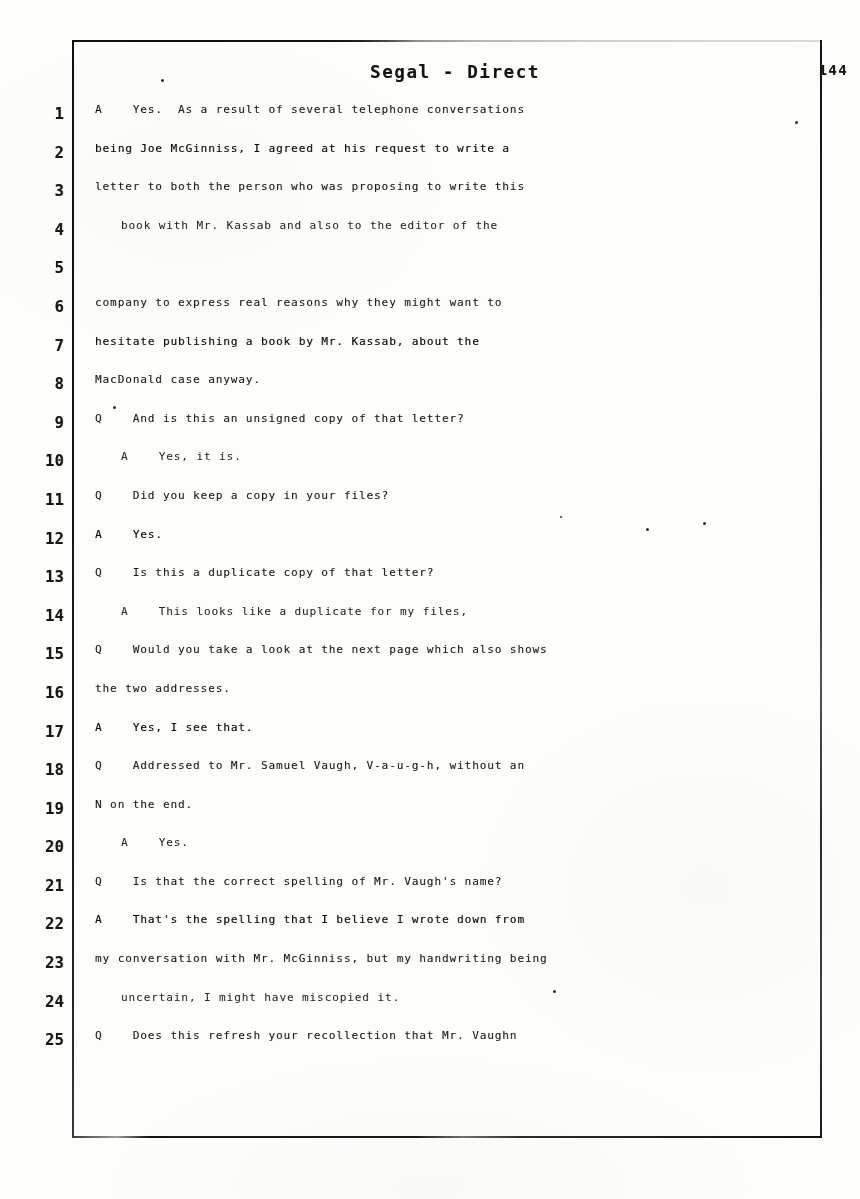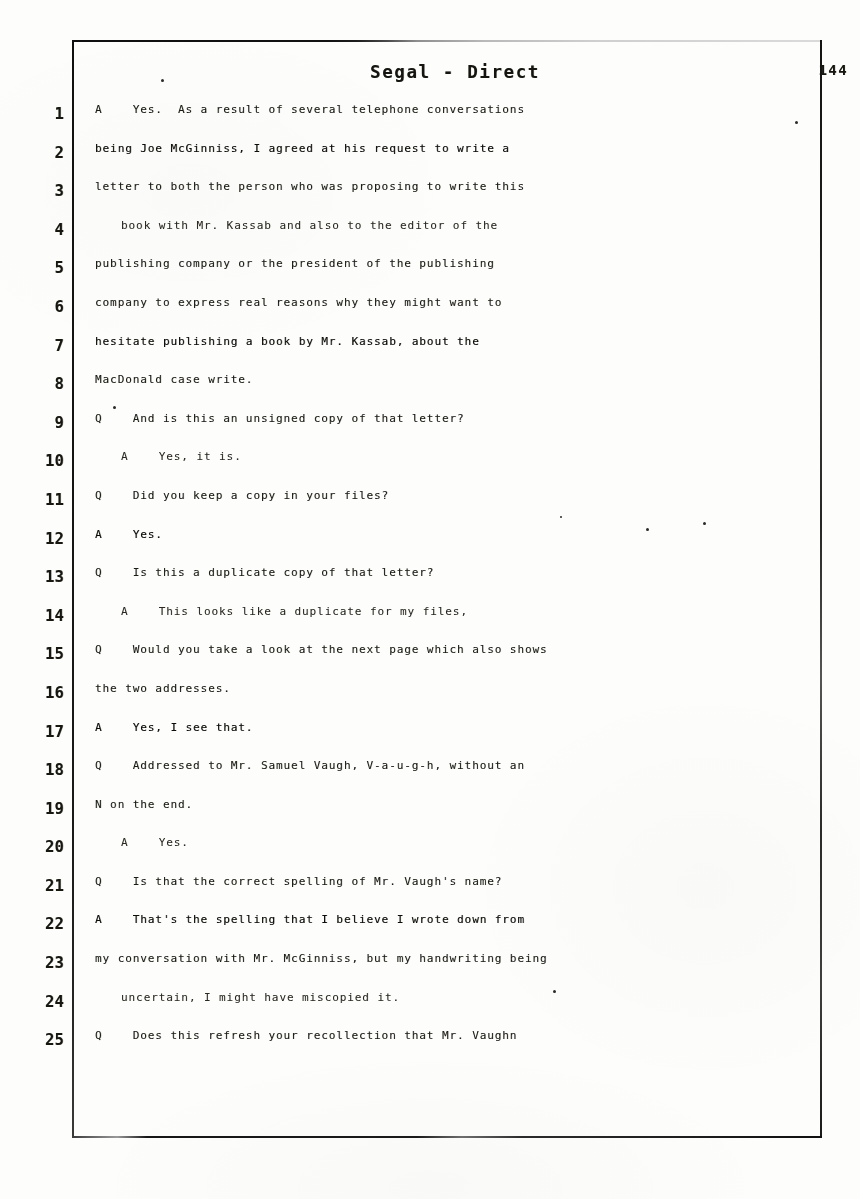--- a/index.html
+++ b/index.html
@@ -176,33 +176,32 @@
     <div class="transcript-line ">
       <div class="line-number">3</div>
       <div class="line-text">letter to both the person who was proposing to write this</div>
     </div>
     <div class="transcript-line ink-light">
       <div class="line-number">4</div>
       <div class="line-text">book with Mr. Kassab and also to the editor of the</div>
     </div>
     <div class="transcript-line ">
       <div class="line-number">5</div>
-      <div class="line-text">publishing company or the president of the publishing</div>
     </div>
     <div class="transcript-line ">
       <div class="line-number">6</div>
       <div class="line-text">company to express real reasons why they might want to</div>
     </div>
     <div class="transcript-line ink-heavy">
       <div class="line-number">7</div>
       <div class="line-text">hesitate publishing a book by Mr. Kassab, about the</div>
     </div>
     <div class="transcript-line ">
       <div class="line-number">8</div>
-      <div class="line-text">MacDonald case write.</div>
+      <div class="line-text">MacDonald case anyway.</div>
     </div>
     <div class="transcript-line ">
       <div class="line-number">9</div>
       <div class="line-text">Q    And is this an unsigned copy of that letter?</div>
     </div>
     <div class="transcript-line ink-light">
       <div class="line-number">10</div>
       <div class="line-text">A    Yes, it is.</div>
     </div>
     <div class="transcript-line ">

